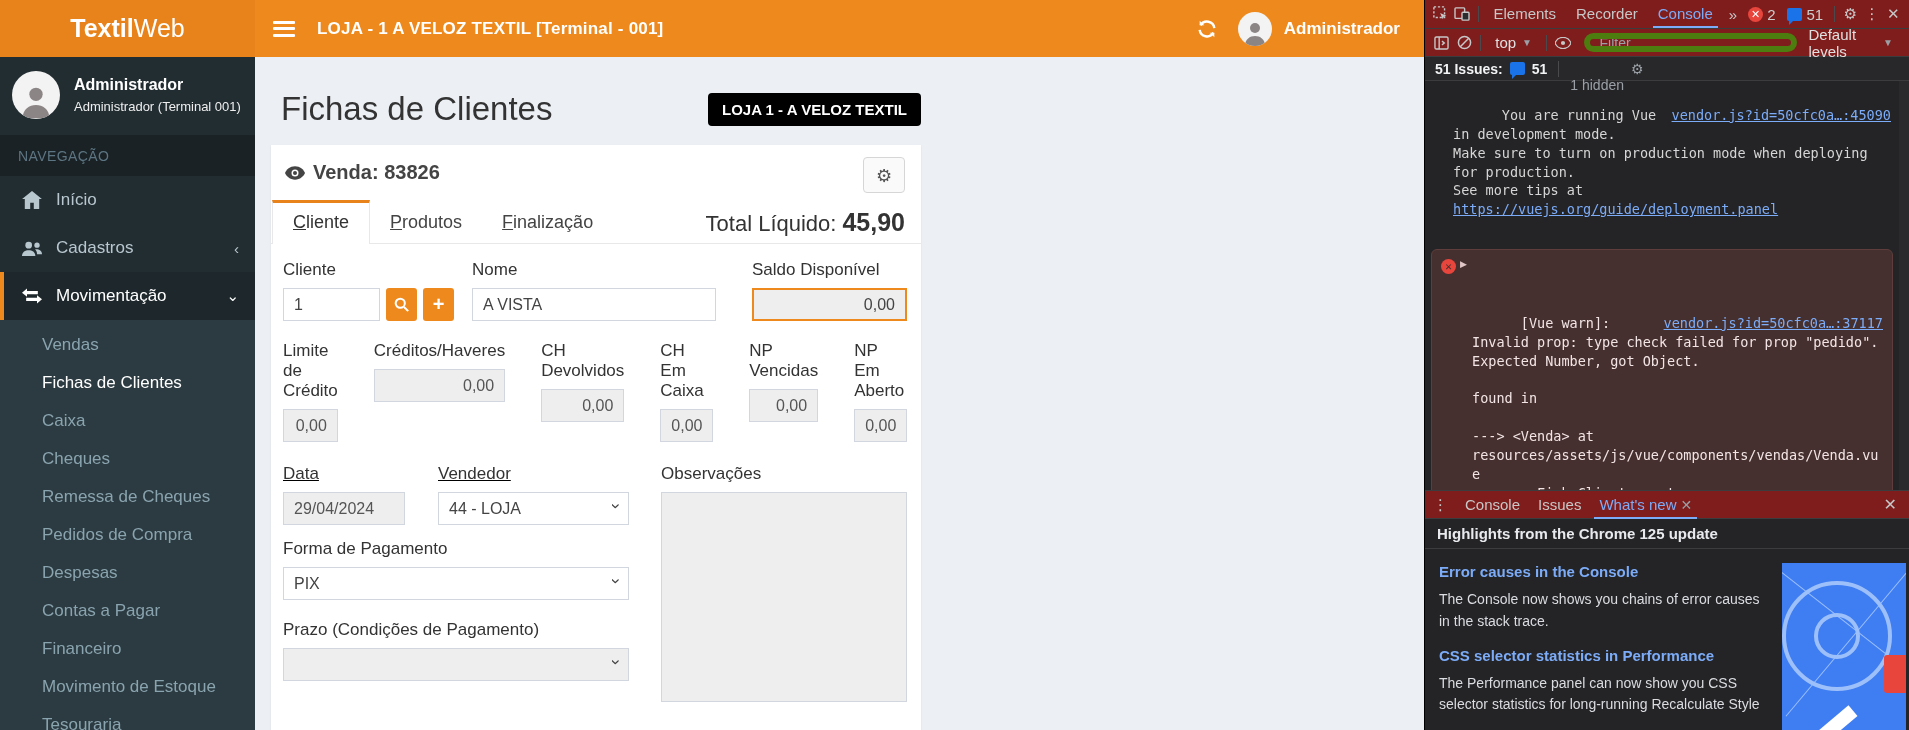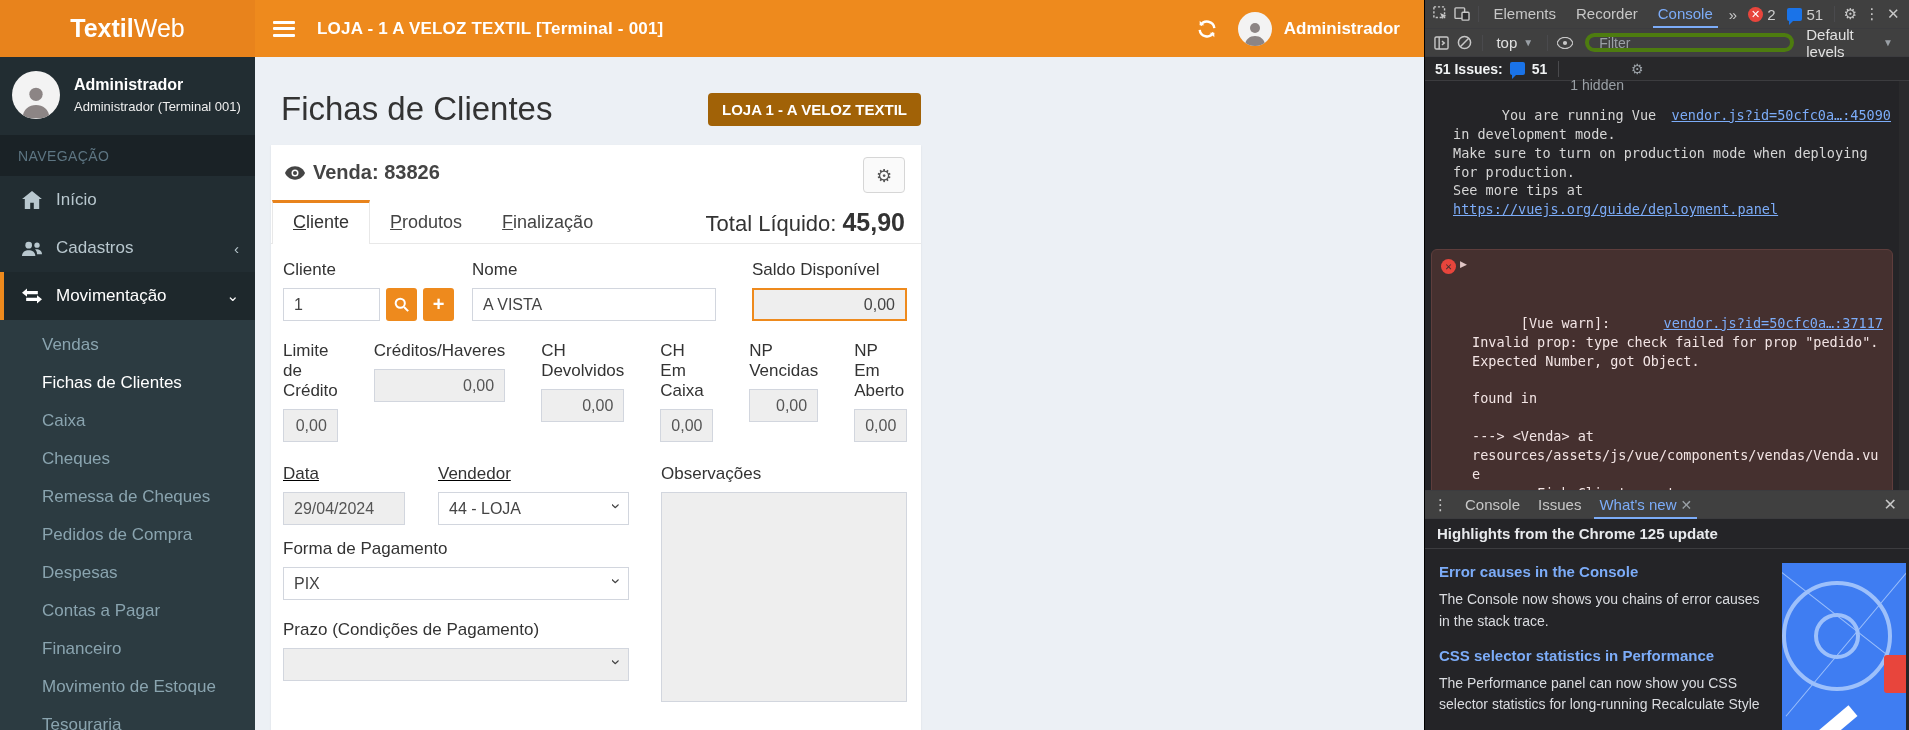--- a/index.html
+++ b/index.html
@@ -35,21 +35,21 @@
   .nav-item.active { background:#1e282c; border-left-color:#ee8a1d; color:#fff; }
   .nav-caret { position:absolute; right:16px; color:#b8c7ce; font-size:15px; }
   .submenu { background:#2c3b41; padding:6px 0 0 0; }
   .sub-item { color:#8aa4af; font-size:17px; padding:9px 16px 9px 42px; cursor:pointer; }
   .sub-item.active { color:#fff; }
 
   
   .main { position:absolute; left:255px; top:57px; right:485px; bottom:0; background:#ecf0f5; overflow:hidden; }
   .page-head { display:flex; align-items:center; justify-content:space-between; padding:18px 18px 0 26px; height:86px; }
   .page-title { font-size:33px; color:#333; font-weight:400; }
-  .store-badge { background:#a16207; color:#fff; font-weight:700; font-size:15px; padding:8px 14px; border-radius:4px; cursor:pointer; }
+  .store-badge { background:#000000; color:#fff; font-weight:700; font-size:15px; padding:8px 14px; border-radius:4px; cursor:pointer; }
   .card { position:absolute; left:16px; right:18px; top:88px; bottom:-10px; background:#fff; box-shadow:0 1px 2px rgba(0,0,0,.08); }
   .card-head { display:flex; align-items:center; padding:16px 16px 12px 14px; position:relative; }
   .card-title { font-size:20px; font-weight:700; color:#444; margin-left:8px; }
   .gear-btn { position:absolute; right:16px; top:12px; width:42px; height:36px; background:#fafafa;
     border:1px solid #d6d6d6; border-radius:4px; font-family:"DejaVu Sans",sans-serif; font-size:18px;
     color:#555; display:flex; align-items:center; justify-content:center; cursor:pointer; }
   .tabs-row { display:flex; border-bottom:1px solid #e8e8e8; position:relative; padding-left:1px; margin-top:4px; }
   .tab { padding:9px 20px 10px 20px; font-size:18px; color:#444; cursor:pointer; border-top:3px solid transparent; }
   .tab.active { border-top-color:#e8831c; border-left:1px solid #e8e8e8; border-right:1px solid #e8e8e8;
     background:#fff; margin-bottom:-1px; color:#333; }
@@ -86,38 +86,38 @@
     color:#444; padding:0 26px 0 10px; -webkit-appearance:none; appearance:none;
     font-family:"Liberation Sans",sans-serif; border-radius:0; }
   .selwrap.dis select { background:#eee; }
   .selwrap::after { content:"›"; position:absolute; right:10px; top:4px; color:#444; font-size:17px;
     transform:rotate(90deg); pointer-events:none; }
   .fgroup.fw { margin-bottom:20px; }
 
   
   .devtools { position:absolute; right:0; top:0; width:485px; height:730px; background:#242427;
     color:#cdcdcd; font-size:15px; display:flex; flex-direction:column; border-left:1px solid #000; }
-  .dt-row { display:flex; align-items:center; background:#404040; border-bottom:1px solid #3c3c3f; flex:0 0 auto; }
+  .dt-row { display:flex; align-items:center; background:#7f1d1d; border-bottom:1px solid #3c3c3f; flex:0 0 auto; }
   .dt-tabbar { height:29px; padding:0 6px; gap:2px; }
   .dt-icon { width:26px; height:22px; display:flex; align-items:center; justify-content:center; cursor:pointer; color:#c7c7c7; }
   .dt-sep { width:1px; height:16px; background:#4a4a4d; margin:0 4px; }
   .dt-tab { padding:4px 9px 5px; cursor:pointer; color:#c7c7c7; position:relative; }
   .dt-tab.active { color:#7cacf8; }
   .dt-tab.active::after { content:""; position:absolute; left:4px; right:4px; bottom:-1px; height:2px; background:#7cacf8; }
   .chev2 { color:#c7c7c7; letter-spacing:-1px; padding:0 5px; cursor:pointer; }
   .badge { display:flex; align-items:center; gap:4px; padding:0 5px; cursor:pointer; }
   .err-dot { width:15px; height:15px; border-radius:50%; background:#e8453c; color:#fff; font-size:11px;
     display:flex; align-items:center; justify-content:center; }
   .msg-dot { width:15px; height:13px; border-radius:2px; background:#1a73e8; position:relative; }
   .msg-dot::after { content:""; position:absolute; left:2px; bottom:-4px; border:4px solid transparent; border-top-color:#1a73e8; border-left-color:#1a73e8; }
   .glyph { font-family:"DejaVu Sans",sans-serif; }
   .dt-toolbar { height:28px; padding:0 6px; gap:2px; }
   .top-dd { display:flex; align-items:center; gap:6px; padding:0 8px; cursor:pointer; color:#e0e0e0; }
   .caret-down { font-size:10px; color:#9aa0a6; }
-  .filter { flex:1; height:19px; border:4px solid #4d7c0f; border-radius:10px; background:transparent;
+  .filter { flex:1; height:19px; border:6px solid #4d7c0f; border-radius:10px; background:transparent;
     color:#e8eaed; font-size:14px; padding:0 10px; margin:0 10px 0 8px; font-family:"Liberation Sans",sans-serif; }
   .filter::placeholder { color:#9aa0a6; }
   .dflt { color:#e0e0e0; display:flex; gap:6px; align-items:center; padding-right:10px; cursor:pointer; }
   .dt-issues { height:24px; padding:0 10px; gap:7px; background:#28282a; }
   .iss-count { color:#f1f3f4; font-weight:700; font-size:14px; }
   .iss-num { color:#f1f3f4; font-size:14px; font-weight:700; }
   .hidden-lbl { color:#9aa0a6; font-size:14px;margin-top:32px; }
   .iss-gear { color:#9aa0a6; font-size:14px; cursor:pointer; }
 
   .console-area { flex:1; overflow:hidden; font-family:"DejaVu Sans Mono",monospace; font-size:13.5px;

